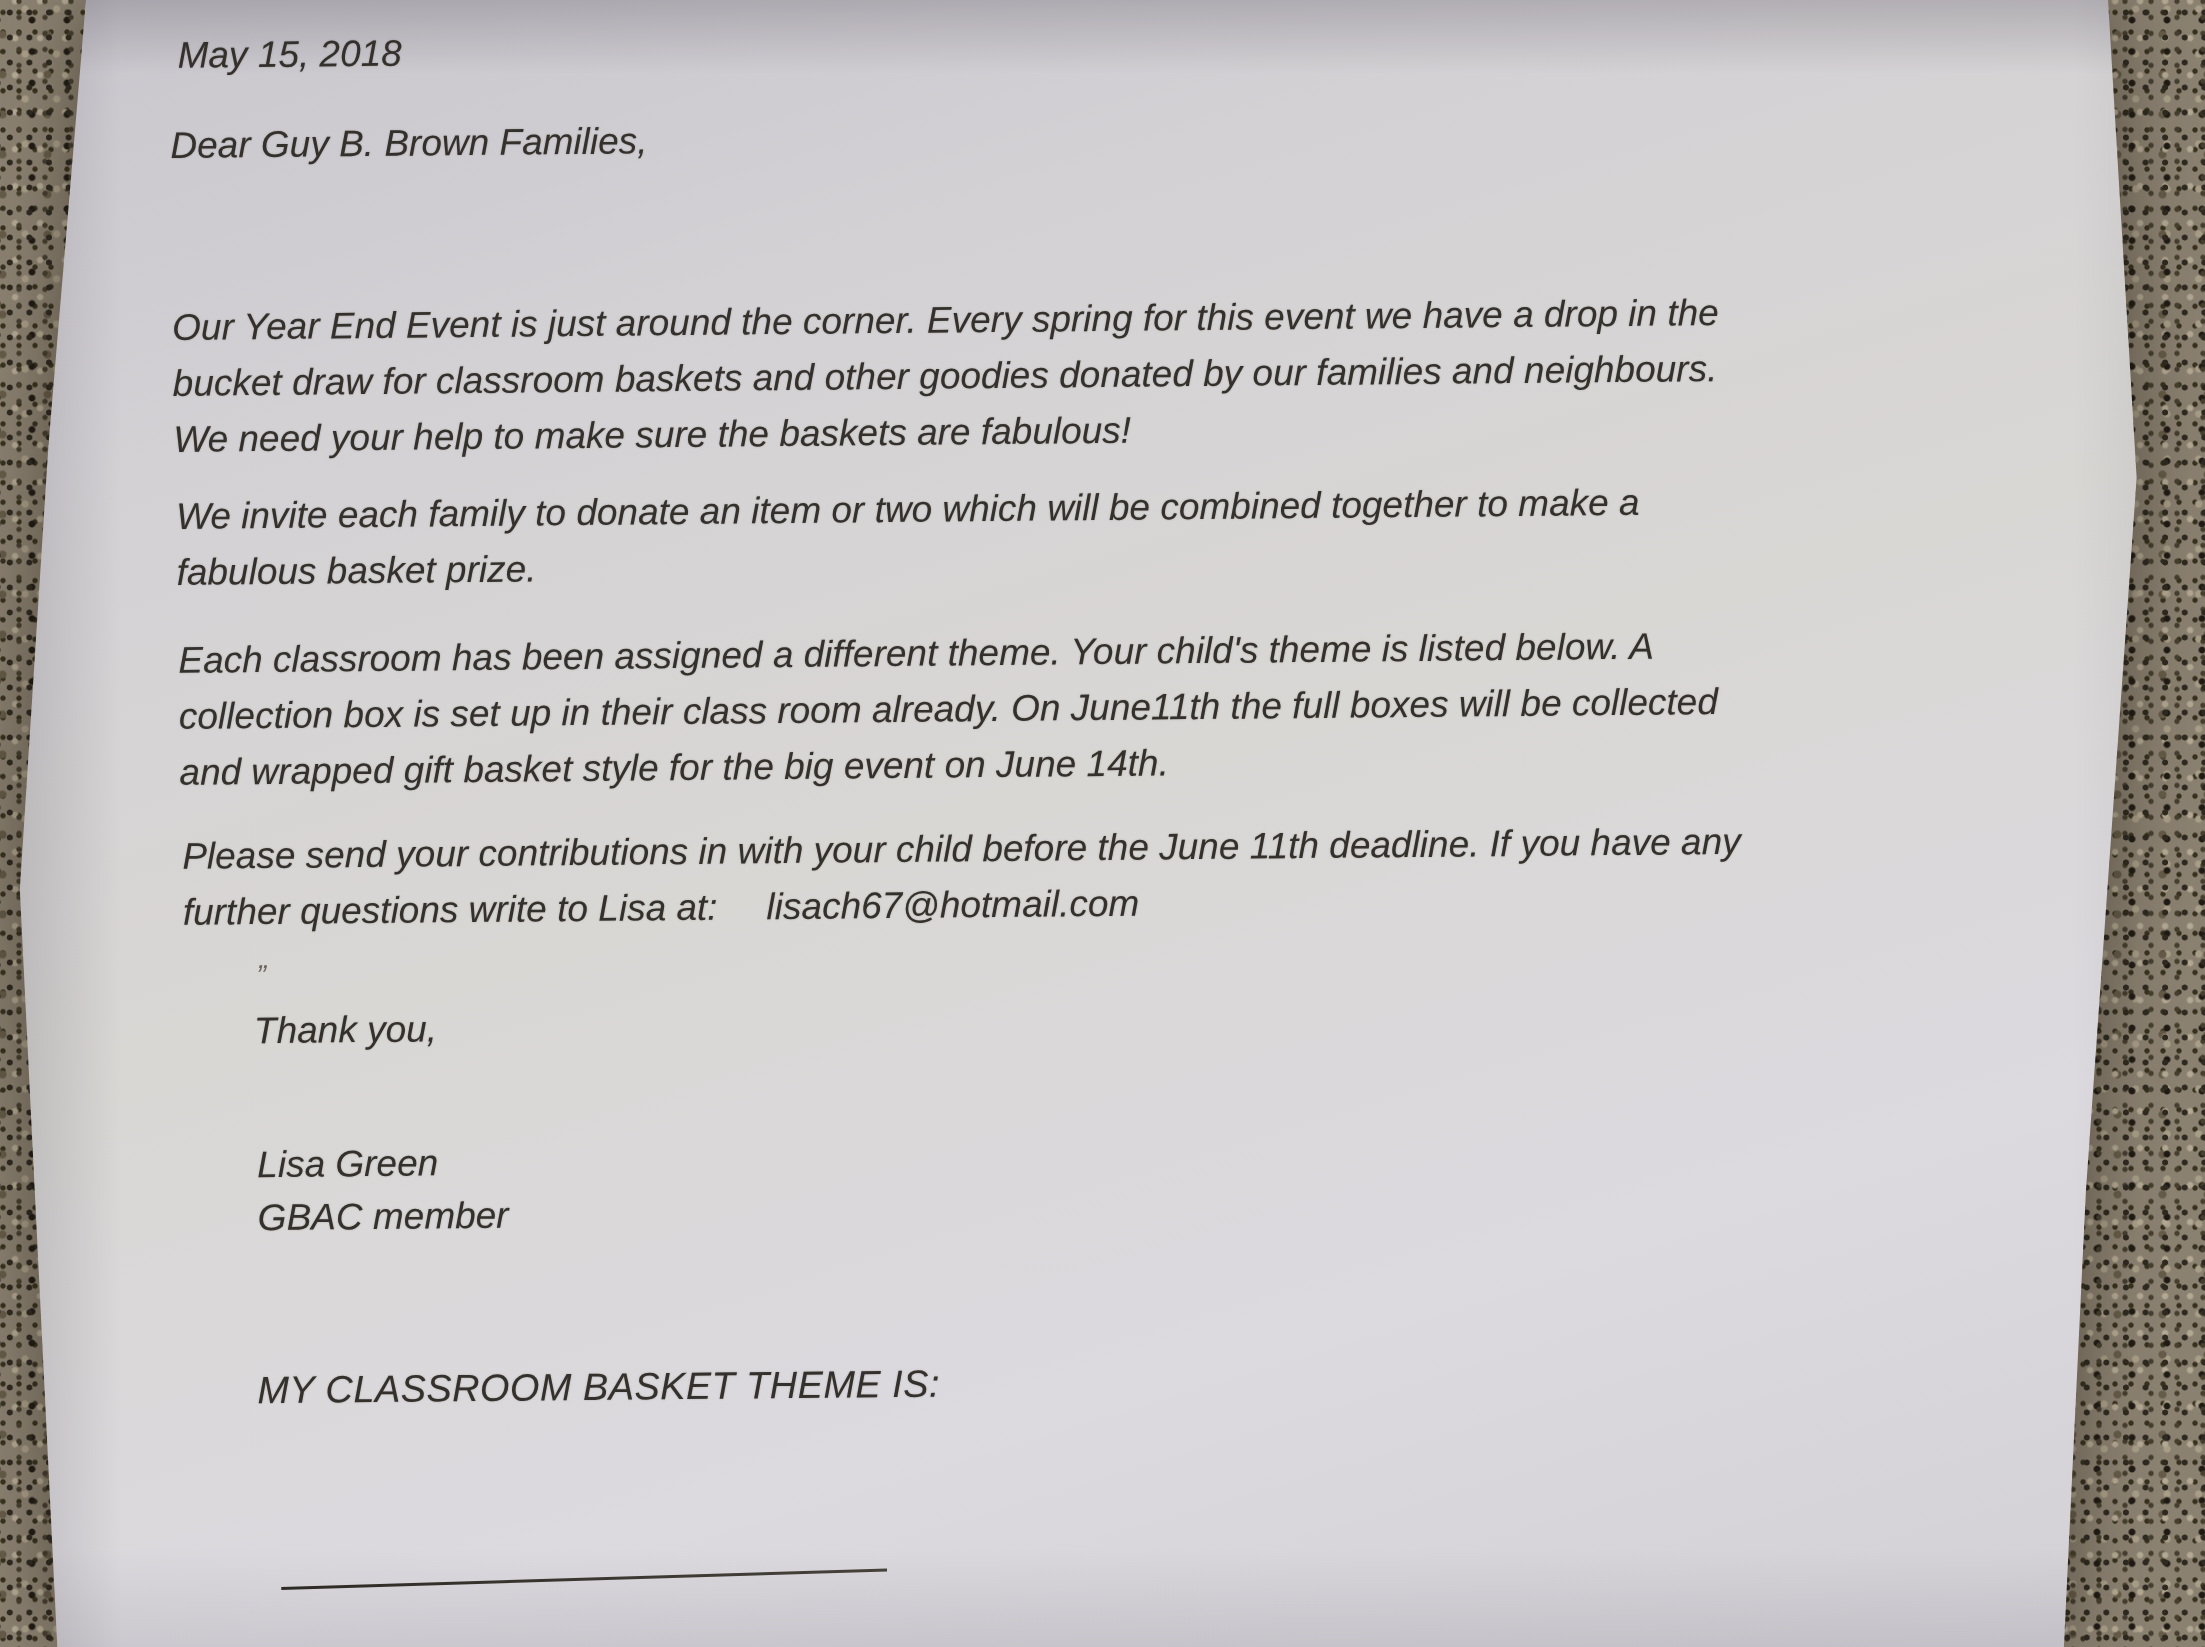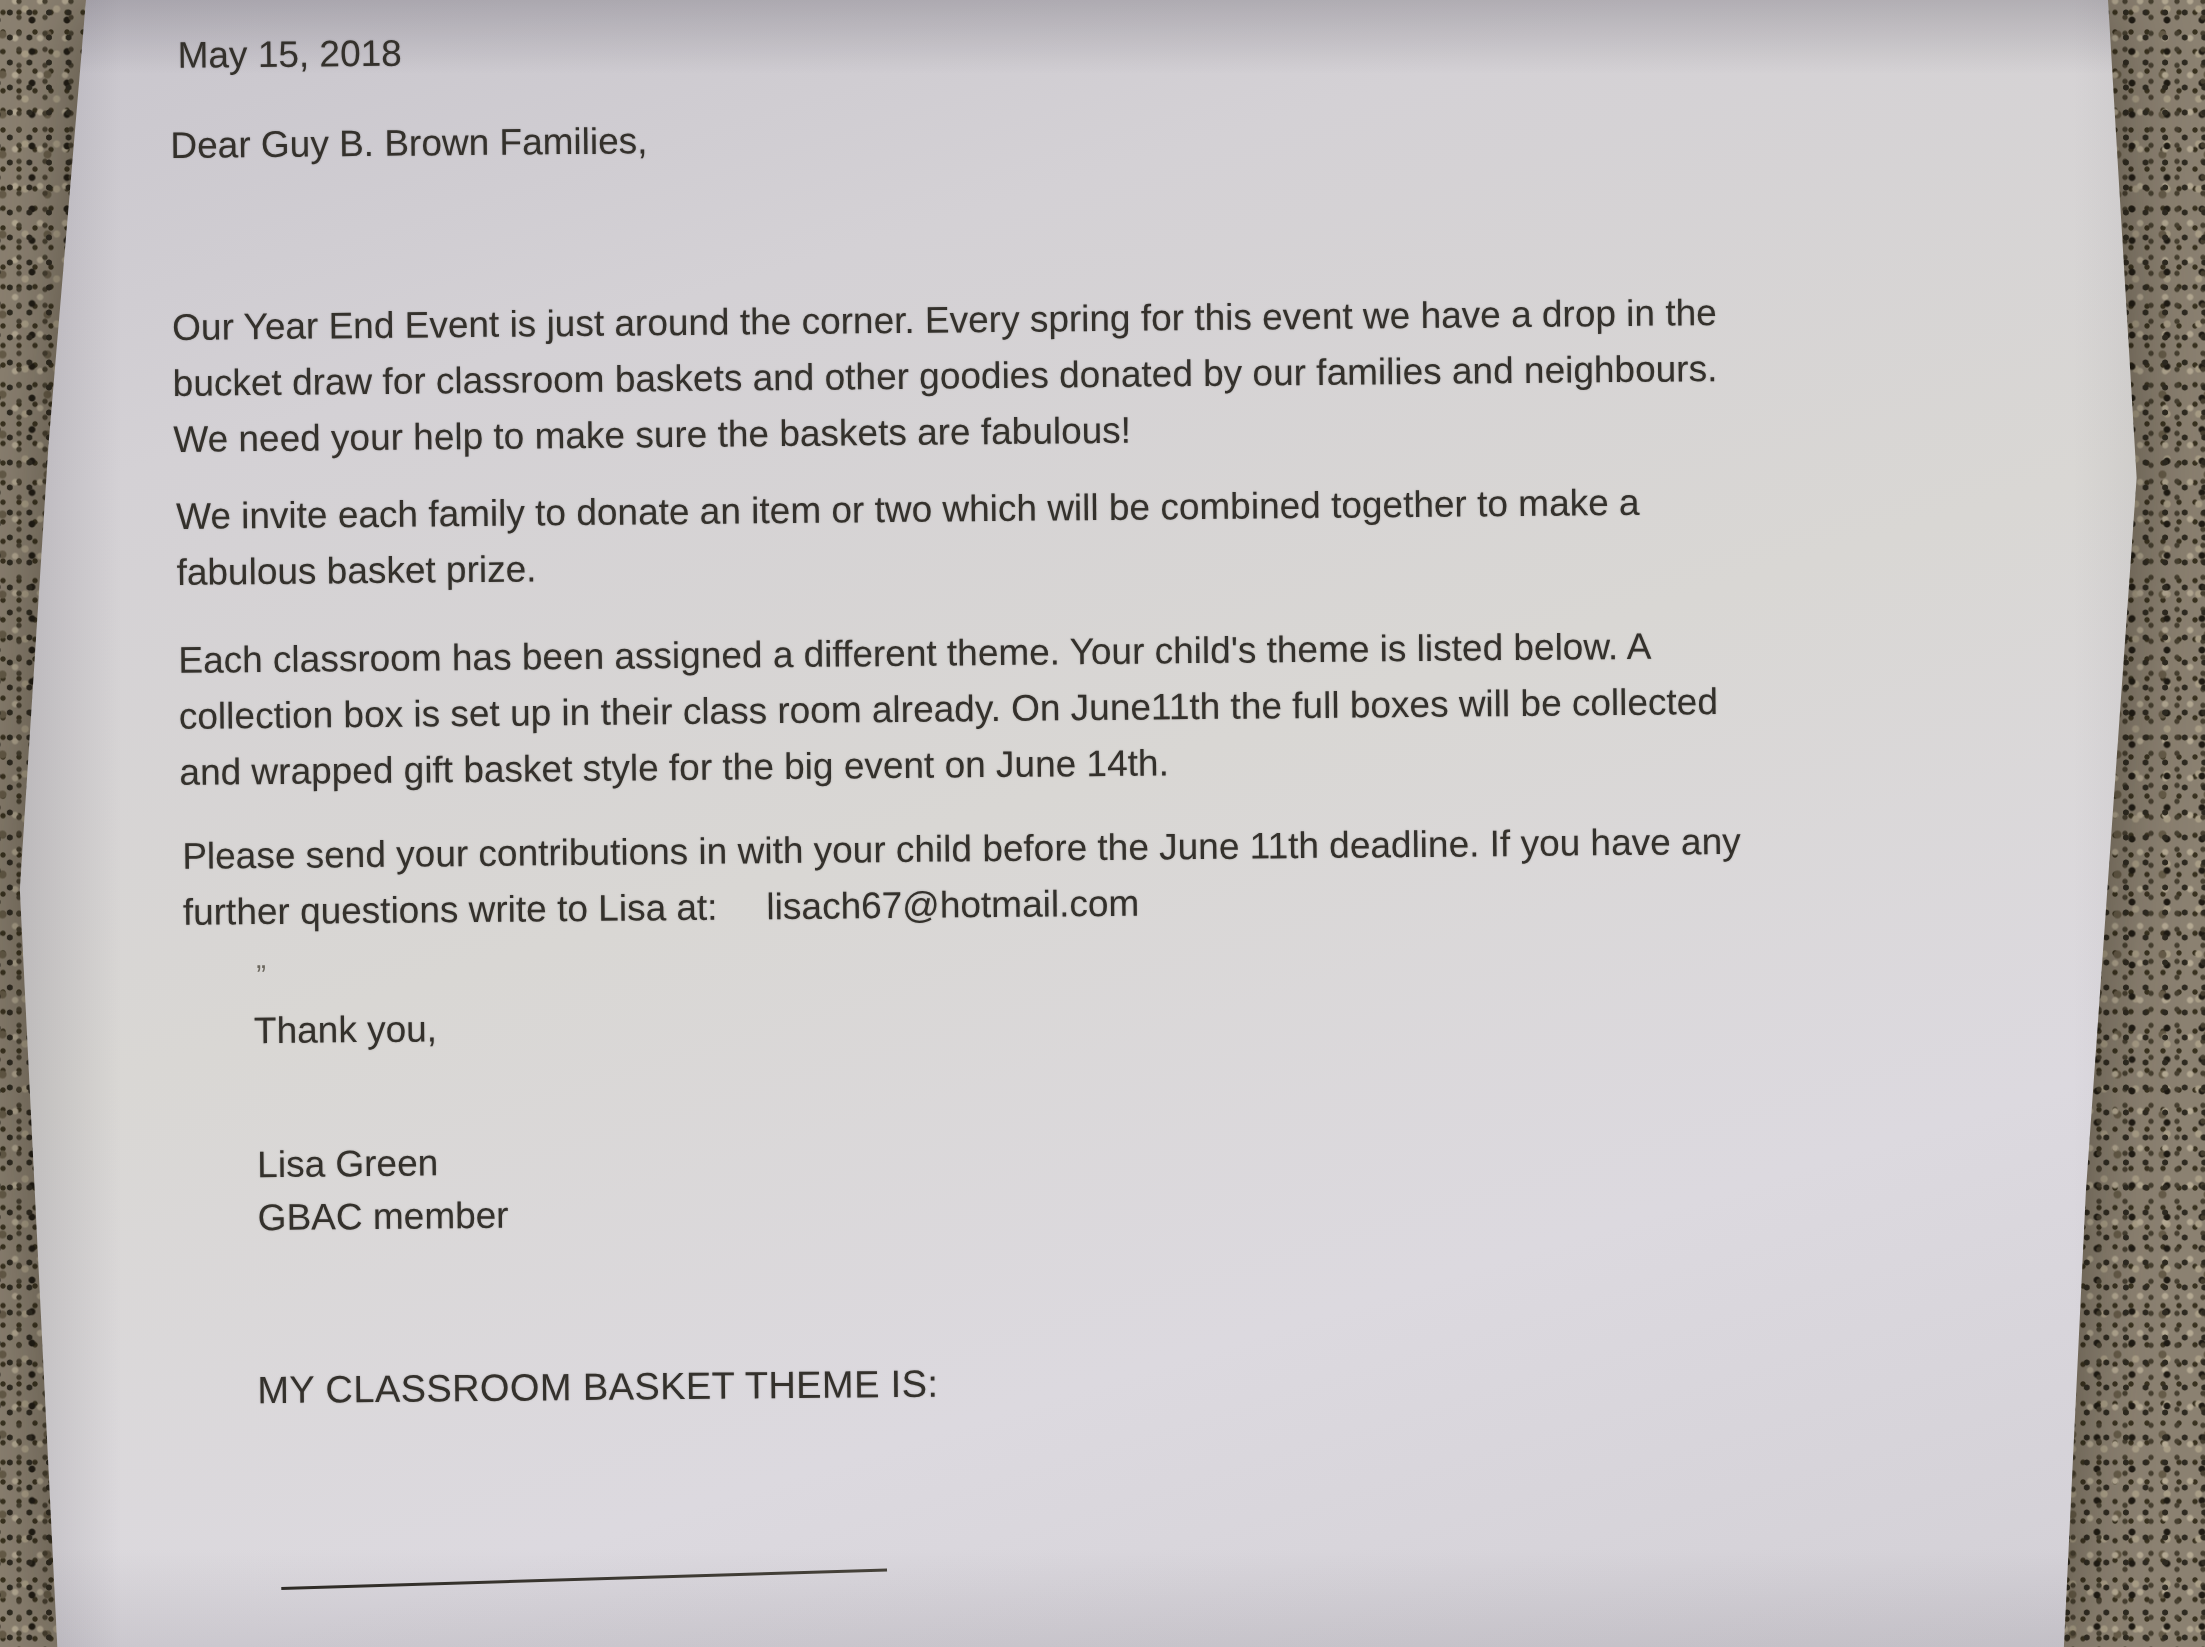--- a/index.html
+++ b/index.html
@@ -14,21 +14,21 @@
       radial-gradient(circle,#2e2a21 0 2.6px,rgba(0,0,0,0) 3.4px),
       radial-gradient(circle,#463f30 0 2.2px,rgba(0,0,0,0) 3.1px),
       radial-gradient(circle,#1f1b14 0 2.9px,rgba(0,0,0,0) 3.9px),
       radial-gradient(circle,#b3a892 0 2.7px,rgba(0,0,0,0) 3.7px),
       radial-gradient(circle,#655b48 0 3.4px,rgba(0,0,0,0) 4.6px),
       radial-gradient(circle,#a89d86 0 3.1px,rgba(0,0,0,0) 4.1px),
       radial-gradient(circle,#38311f 0 2.2px,rgba(0,0,0,0) 3.1px);
     background-size:19.6px 25px,26px 16px,35px 31.5px,25px 37px,45px 40px,31.5px 45px,16px 19.6px;
     background-position:0 0,6px 9.4px,14.5px 4.3px,2.6px 19.6px,25px 14.5px,9.4px 31.5px,11px 2.6px;
   }
-  .paper-wrap{position:absolute;inset:0;filter:drop-shadow(0 0 38px rgba(25,20,12,.45));}
+  .paper-wrap{position:absolute;inset:0;filter:drop-shadow(0 0 38px rgba(25,20,12,.45));font-style:italic;}
   .paper{
     position:absolute;inset:0;
     clip-path:polygon(3.9% 0%,95.6% 0%,96.9% 29%,94.6% 72.3%,93.6% 100%,2.6% 100%,0.9% 54%,2.2% 27%);
     background:linear-gradient(163deg,#c8c5cc 0%,#d4d1d5 22%,#d9d7d4 48%,#dcd9df 74%,#d2cfd5 100%);
   }
   .paper::before{
     content:"";position:absolute;inset:0;
     background:
       linear-gradient(to bottom,rgba(55,50,62,.22),rgba(55,50,62,0) 4.5%),
       linear-gradient(to right,rgba(55,50,62,.20),rgba(55,50,62,0) 5.5%),

